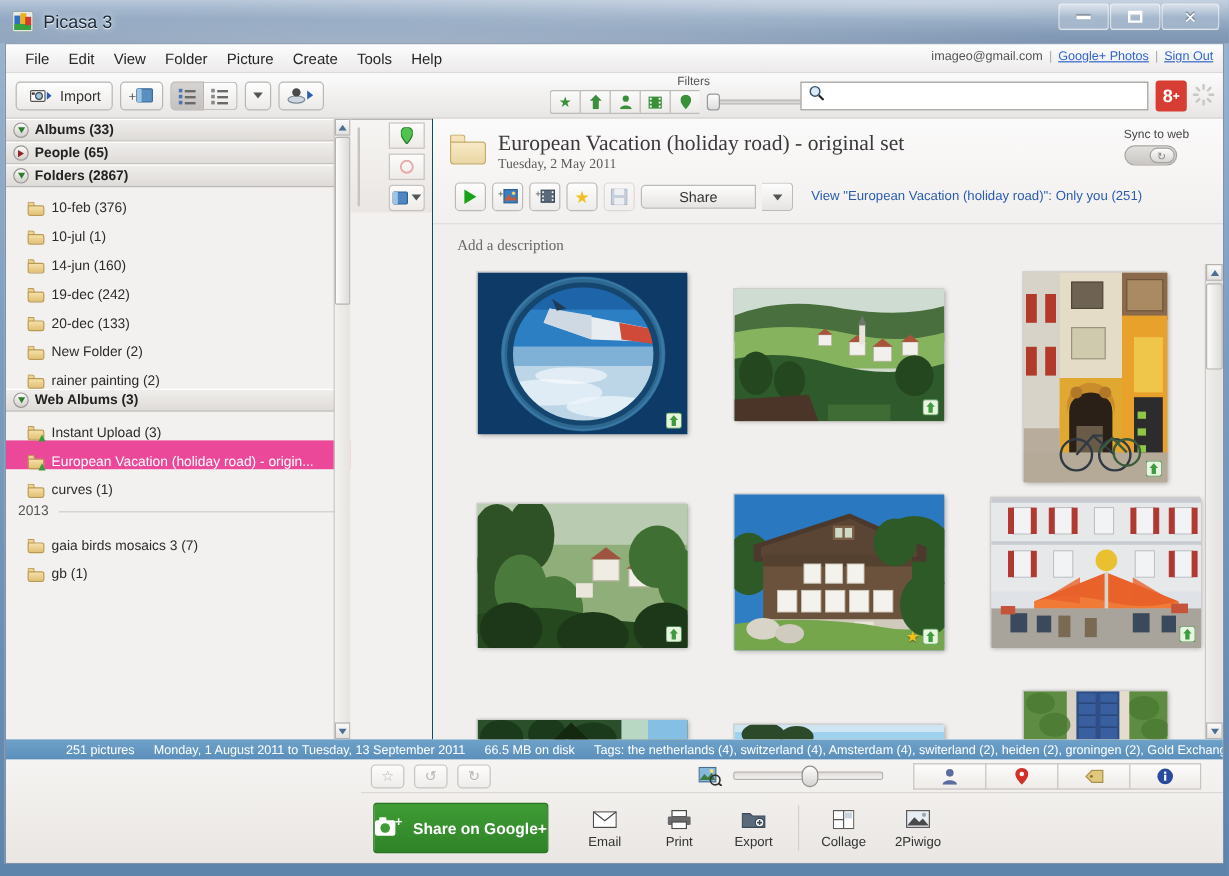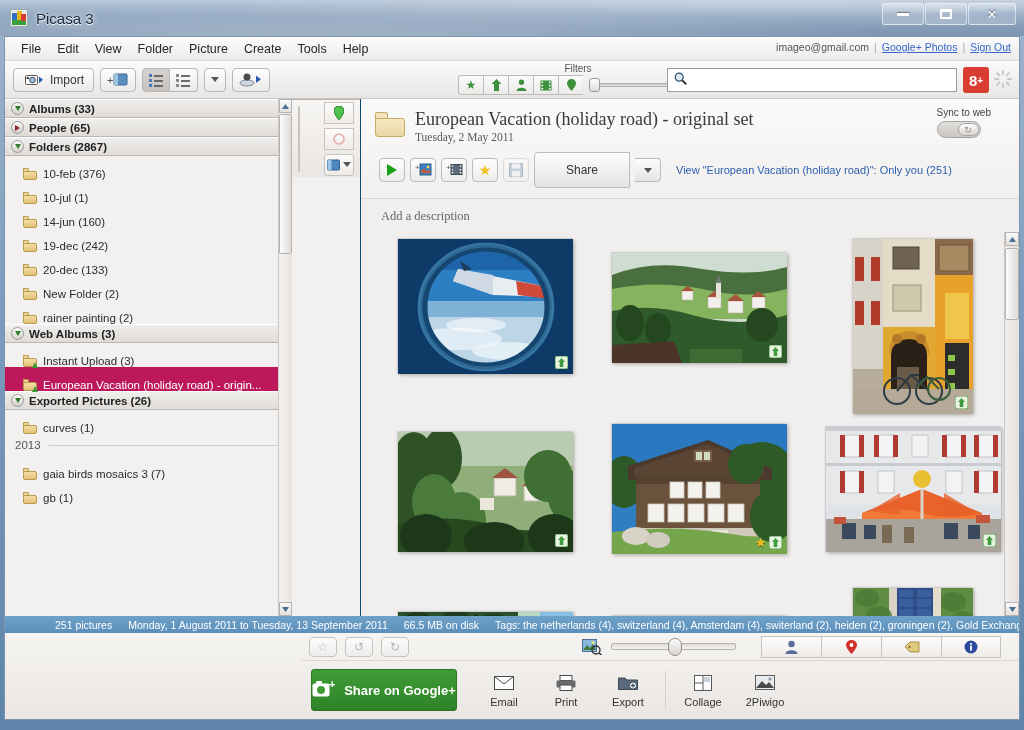--- a/index.html
+++ b/index.html
@@ -125,21 +125,21 @@
     font-size:11.5px; font-weight:bold; color:#222;
   }
   .disc {
     width:13px; height:13px; border-radius:50%;
     background:linear-gradient(180deg,#fbfbfb,#d2cfcc); border:1px solid #9a9794;
     display:flex; align-items:center; justify-content:center; flex:none;
   }
   .disc .tri-dn { width:0;height:0;border-left:3.5px solid transparent;border-right:3.5px solid transparent;border-top:5px solid #2d7d2d; }
   .disc .tri-rt { width:0;height:0;border-top:3.5px solid transparent;border-bottom:3.5px solid transparent;border-left:5px solid #8d2626; }
   .tree-row { height:24px; display:flex; align-items:flex-end; gap:6px; padding-left:18px; font-size:11.5px; color:#2b2b2b; }
-  .tree-row.selected { background:#be185d; color:#fff; }
+  .tree-row.selected { background:#ec4899; color:#fff; }
   .folder-ico { width:14px; height:12px; position:relative; flex:none; }
   .folder-ico .body { position:absolute; left:0; bottom:0; width:14px; height:9px;
     background:linear-gradient(180deg,#f5dfa8,#e3c075); border:1px solid #b99a4e; border-radius:1px 2px 2px 2px; }
   .folder-ico .tab { position:absolute; left:0; top:0; width:6px; height:4px;
     background:#eed397; border:1px solid #b99a4e; border-bottom:none; border-radius:1px 2px 0 0; }
   .folder-ico .up-arrow { position:absolute; right:-1px; bottom:-1px; width:0; height:0;
     border-left:3.5px solid transparent; border-right:3.5px solid transparent; border-bottom:6px solid #3d9b3d; }
   .year-row { height:22px; display:flex; align-items:center; gap:8px; padding-left:10px; font-size:11.5px; color:#555; }
   .year-row .rule { flex:1; height:1px; background:#cfccc9; margin-right:10px; }
   #tree-scroll { position:absolute; right:0; top:0; width:14px; height:100%;
@@ -176,21 +176,21 @@
   #sync-label { font-size:10px; color:#444; }
   #sync-toggle { margin-top:3px; width:44px; height:17px; border-radius:9px;
     background:linear-gradient(180deg,#e2e0de,#c9c6c3); border:1px solid #a6a3a0; position:relative; }
   #sync-toggle .knob { position:absolute; right:1px; top:1px; width:21px; height:13px; border-radius:7px;
     background:linear-gradient(180deg,#fcfcfc,#d9d6d3); border:1px solid #a6a3a0; display:flex; align-items:center; justify-content:center; font-size:9px; color:#888; }
   #album-actions { display:flex; align-items:center; gap:5px; margin:9px 0 0 4px; padding-bottom:10px; }
   .act-btn { width:26px; height:24px; border:1px solid #bdbab7; border-radius:4px;
     background:linear-gradient(180deg,#fdfdfd,#ececea); display:flex; align-items:center; justify-content:center; }
   .act-btn.disabled { opacity:.45; }
   .play-tri { width:0;height:0;border-top:6px solid transparent;border-bottom:6px solid transparent;border-left:10px solid #17a317; }
-  #share-btn { height:36px; min-width:96px; border:1px solid #bdbab7; border-radius:4px 0 0 4px;
+  #share-btn { height:20px; min-width:96px; border:1px solid #bdbab7; border-radius:4px 0 0 4px;
     background:linear-gradient(180deg,#fdfdfd,#e6e4e2); display:flex; align-items:center; justify-content:center; font-size:12px; color:#333; }
   #share-caret { height:24px; width:26px; border:1px solid #bdbab7; border-left:none; border-radius:0 4px 4px 0;
     background:linear-gradient(180deg,#fdfdfd,#e6e4e2); display:flex; align-items:center; justify-content:center; }
   #view-link { font-size:11px; color:#2a5db0; margin-left:10px; }
   #description-row { padding:10px 14px 8px 20px; font-family:"Liberation Serif", serif; font-size:12.5px; color:#666; background:#f1efed; }
 
   #photo-grid { flex:1; background:#f1efed; position:relative; overflow:hidden; padding:6px 0 0 16px; }
   .grid-row { display:flex; gap:0; }
   .thumb-cell { width:216px; display:flex; justify-content:center; }
   .thumb {
@@ -482,26 +482,20 @@
           </div>
           <div class="tree-row selected">
             <span class="folder-ico">
                 <span class="tab"></span>
                 <span class="body"></span>
                 <span class="up-arrow"></span>
               </span>
             <span>European Vacation (holiday road) - origin...</span>
           </div>
 
-          <div class="tree-header">
-            <span class="disc">
-                <i class="tri-dn"></i>
-              </span>
-            <span>Exported Pictures (26)</span>
-          </div>
           <div class="tree-row">
             <span class="folder-ico">
                 <span class="tab"></span>
                 <span class="body"></span>
               </span>
             <span>curves (1)</span>
           </div>
           <div class="year-row">
             <span>2013</span>
             <span class="rule"></span>

